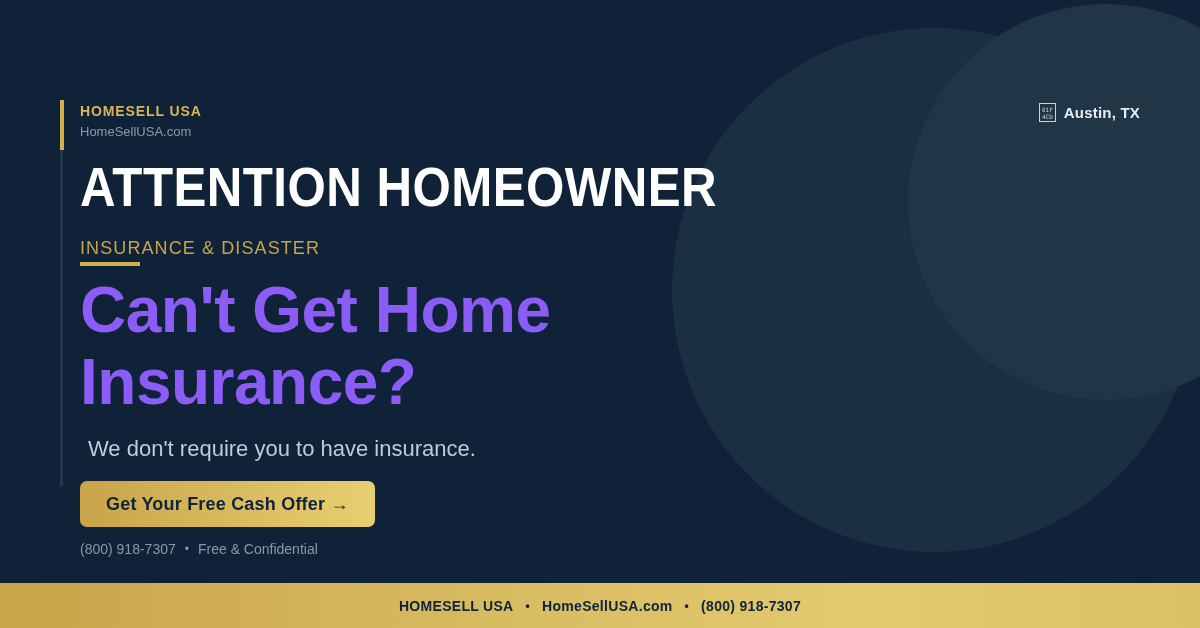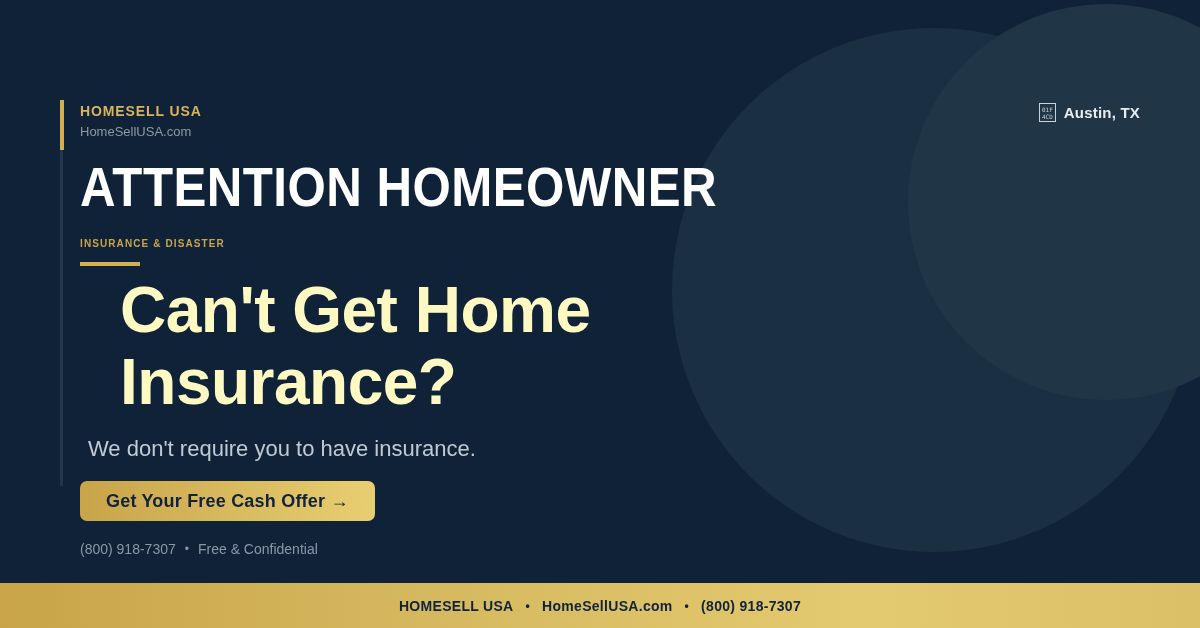--- a/index.html
+++ b/index.html
@@ -101,59 +101,58 @@
     transform:scaleX(0.88);
     transform-origin:left center;
     white-space:nowrap;
   }
 
   .eyebrow {
     position:absolute;
     left:80px; top:238px;
     color:#c9a martial;
     color:#c9a44a;
-    font-size:10px;
-    font-weight:bold;
+    font-size:18px;
+    font-weight:normal;
     letter-spacing:1.1px;
   }
   .eyebrow-rule {
     position:absolute;
     left:80px; top:262px;
     width:60px; height:4px;
     background:#d4af4f;
   }
 
   .headline {
     position:absolute;
     left:80px; top:274px;
-    color:#fef9c3;
+    color:#8b5cf6;
     font-size:64px;
     font-weight:bold;
     line-height:1.13;
     letter-spacing:-0.5px;
     max-width:620px;
-    margin-left:40px;
   }
 
   .subhead {
     position:absolute;
     left:88px; top:436px;
     color:#c2cbd5;
     font-size:22px;
     line-height:1.2;
   }
 
   .cta {
     position:absolute;
     left:80px; top:481px;
     display:inline-flex;
     align-items:center;
     justify-content:center;
     padding:0 26px;
-    height:40px;
+    height:46px;
     border:none;
     border-radius:7px;
     background:linear-gradient(90deg,#c9a449 0%,#e8ce72 100%);
     color:#10233a;
     font-family:"Liberation Sans", sans-serif;
     font-size:18px;
     font-weight:bold;
     letter-spacing:0.2px;
     cursor:pointer;
     white-space:nowrap;

